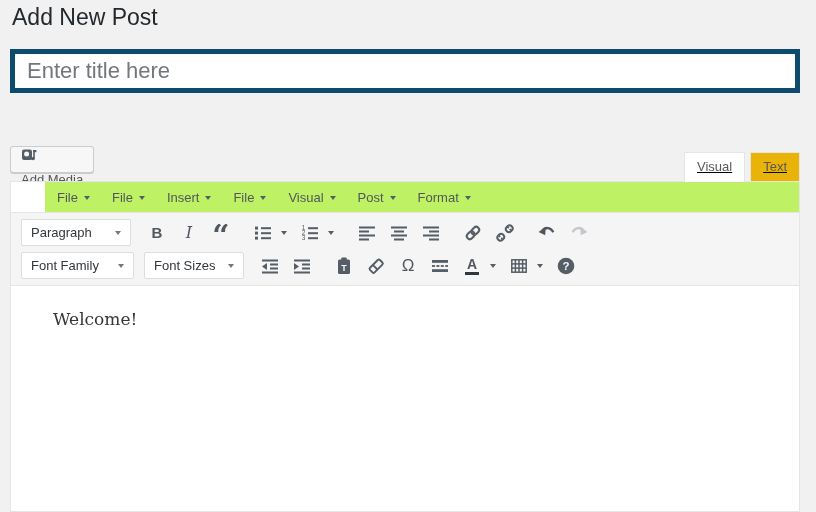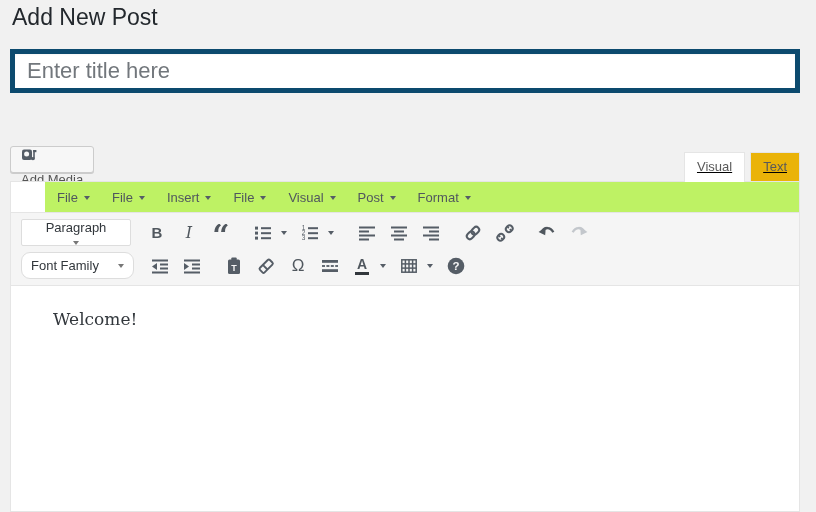--- a/index.html
+++ b/index.html
@@ -38,21 +38,21 @@
     border-right:3.5px solid transparent; border-top:4.5px solid #555d66; }
   .caret.lt { border-top-color:#777; }
 
   .toolbars { background:#f5f5f5; border-top:1px solid #e5e5e5;
     border-bottom:1px solid #e5e5e5; padding:3px 10px; }
   .t-row { display:flex; align-items:center; height:33px; }
 
   .mce-select { display:flex; align-items:center; justify-content:space-between;
     background:#fff; border:1px solid #ddd; border-radius:2px; height:27px;
     padding:0 9px; font-size:13px; color:#32373c; cursor:pointer; }
-  .w-para { width:110px;flex-direction:column; } .w-family { width:113px;border-radius:9px; }
+  .w-para { width:110px; } .w-family { width:113px; }
   .w-sizes { width:100px; margin-left:10px; }
 
   .tbtn { min-width:26px; height:27px; display:flex; align-items:center;
     justify-content:center; margin:0 3px; cursor:pointer; border-radius:2px; }
   .tbtn.split-caret { min-width:13px; margin:0 4px 0 -2px; }
   .ml-group { margin-left:13px; }
   .tbtn svg { display:block; }
 
   .glyph-b { font-weight:700; font-size:15px; color:#50575e; }
   .glyph-i { font-style:italic; font-family:"DejaVu Serif",serif;
@@ -252,20 +252,24 @@
             </svg>
           </span>
         </div>
       </div>
 
       <div class="t-row">
         <div class="mce-select w-family">
           <span>Font Family</span>
           <span class="caret lt"></span>
         </div>
+        <div class="mce-select w-sizes">
+          <span>Font Sizes</span>
+          <span class="caret lt"></span>
+        </div>
 
         <div class="tbtn ml-group">
           <span>
             <svg width="20" height="20" viewBox="0 0 20 20" fill="#555d66">
               <rect x="2" y="3.5" width="16" height="2"></rect>
               <rect x="10" y="7.5" width="8" height="2"></rect>
               <rect x="10" y="11.5" width="8" height="2"></rect>
               <rect x="2" y="15.5" width="16" height="2"></rect>
               <polygon points="7,7 7,14 2,10.5"></polygon>
             </svg>

